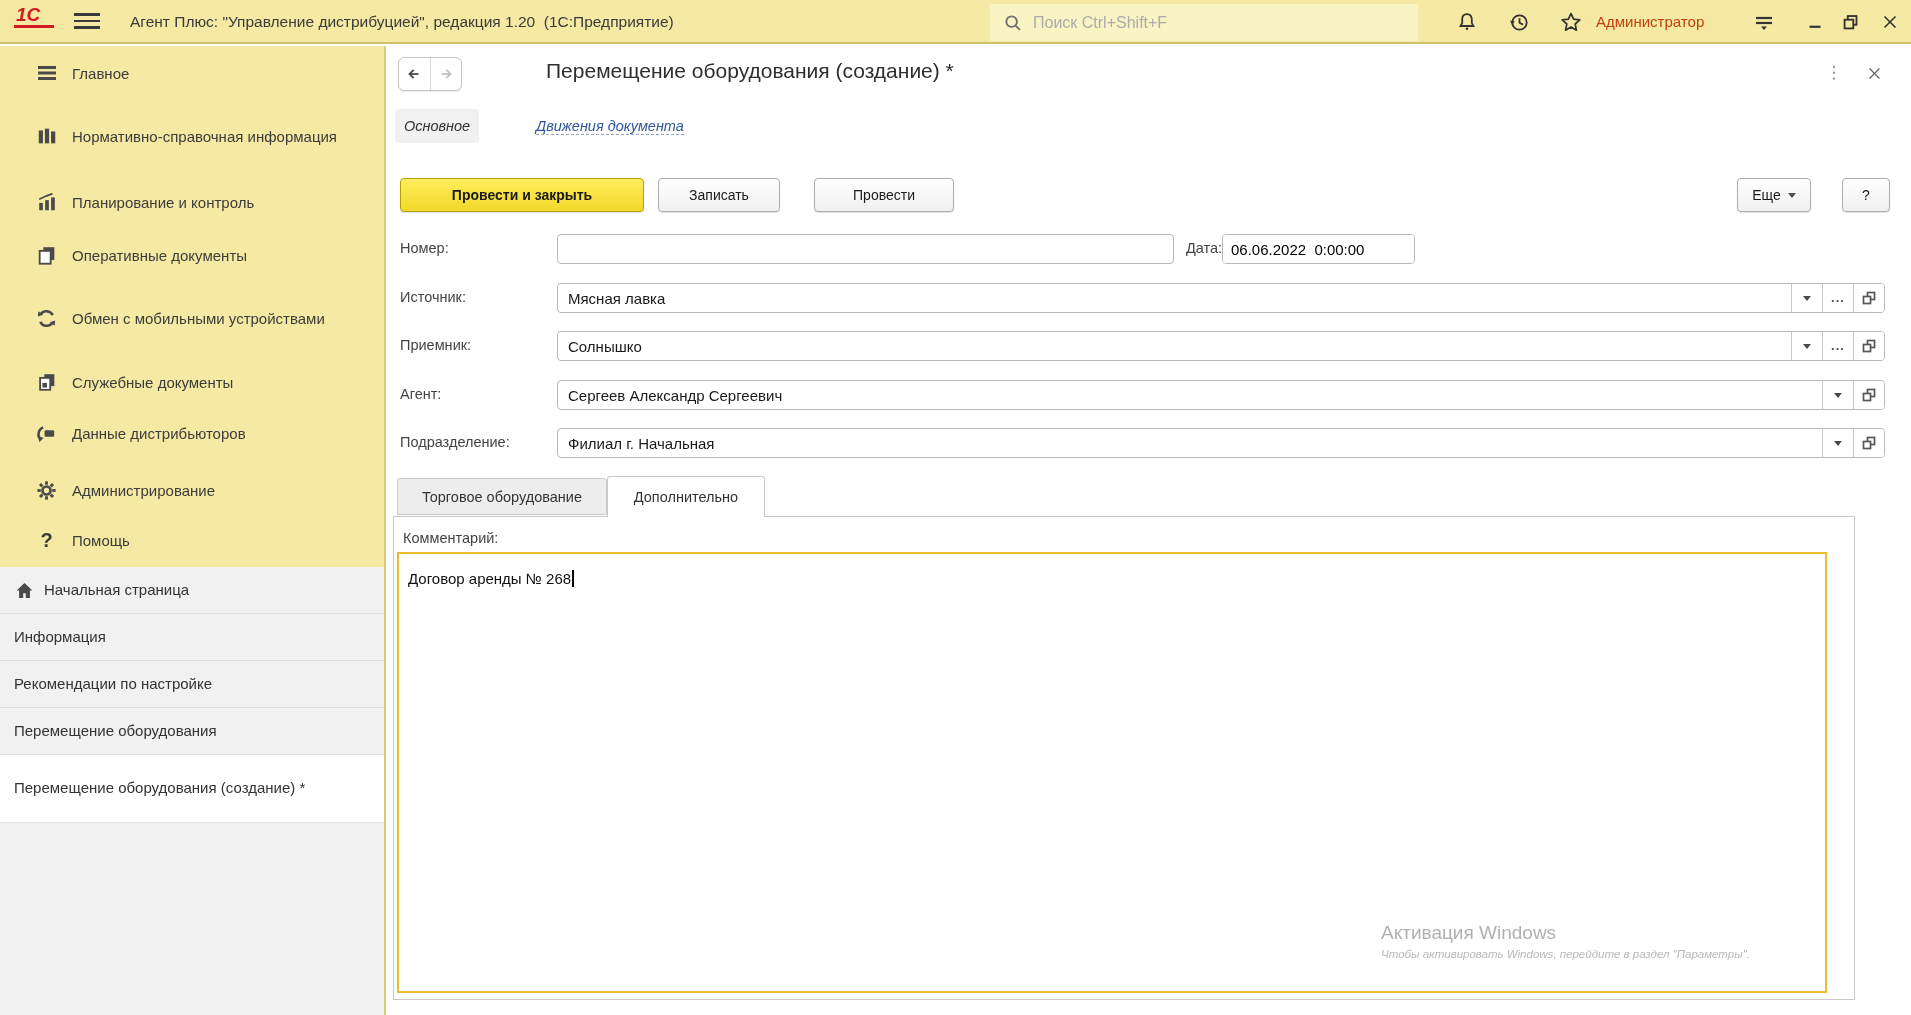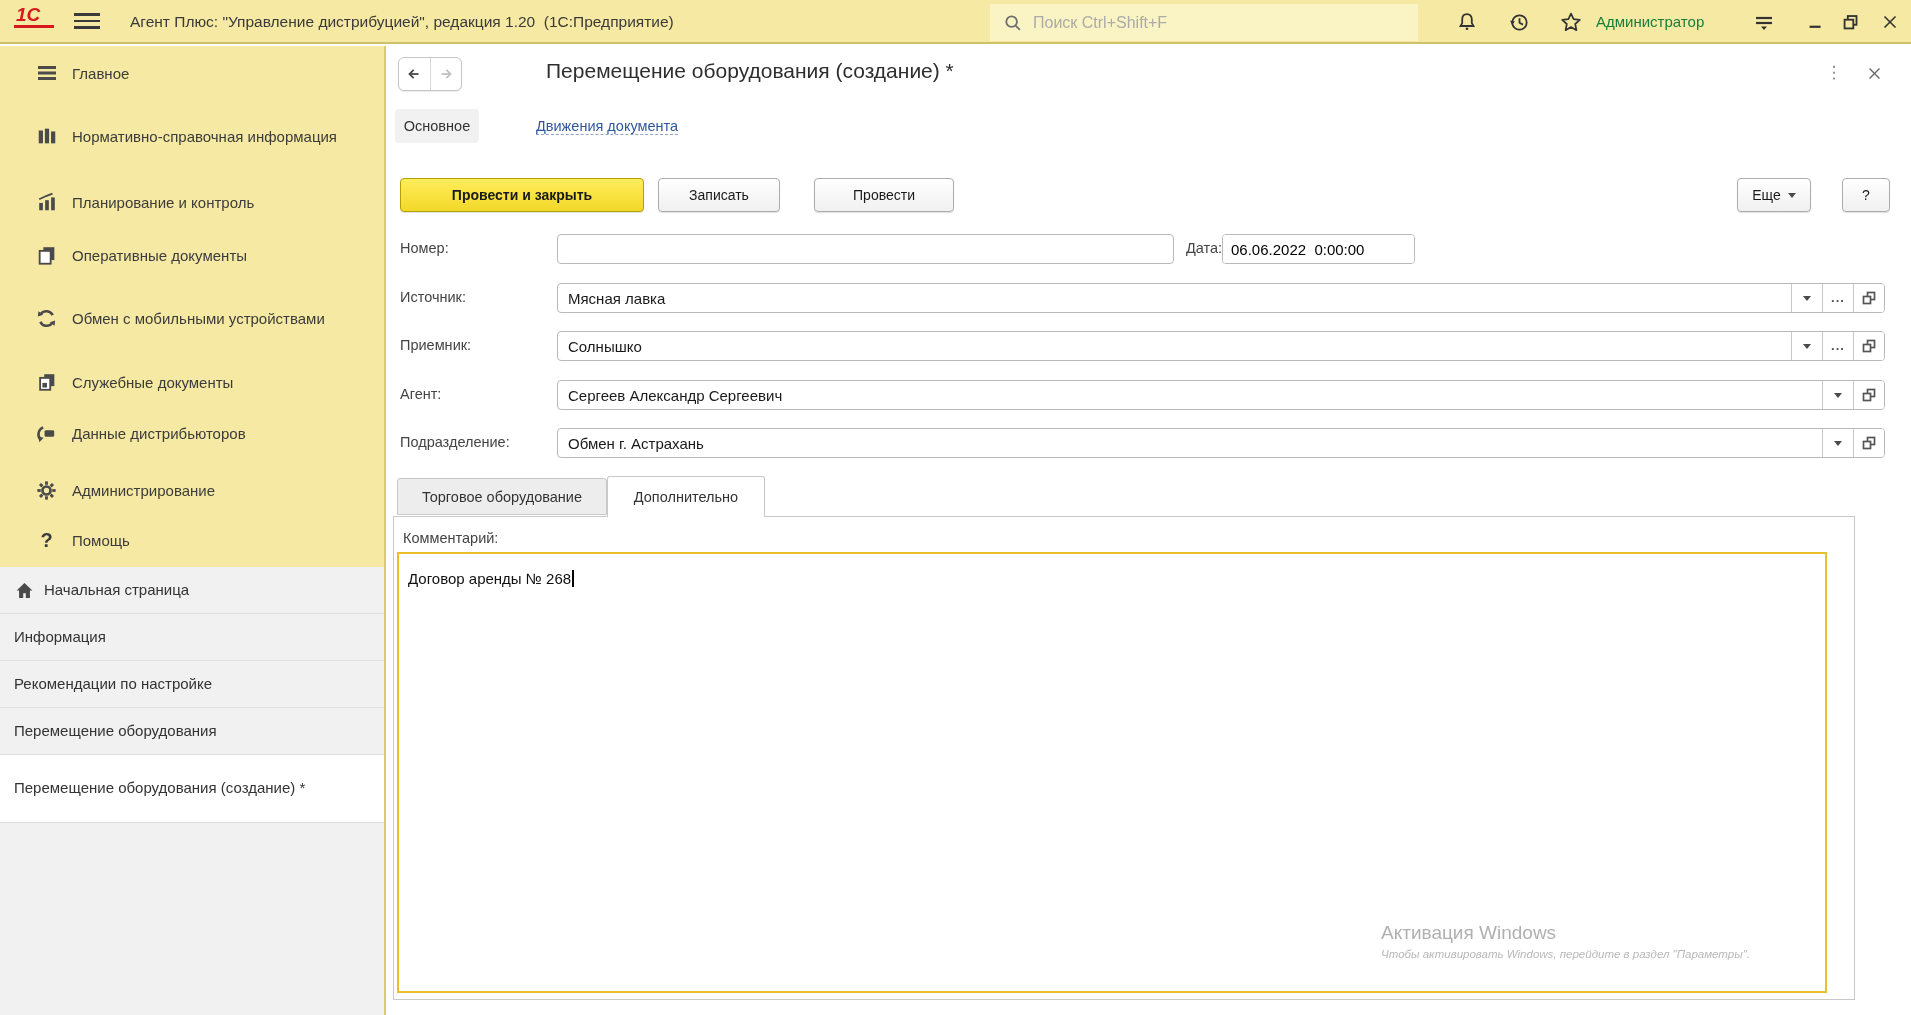--- a/index.html
+++ b/index.html
@@ -13,39 +13,39 @@
   .topbar{position:absolute;left:0;top:0;width:1911px;height:44px;background:#F6E9A3;border-bottom:2px solid #CDC169;}
   .tb-logo{position:absolute;left:16px;top:5px;font-size:19px;font-weight:700;color:#D51920;font-style:italic;line-height:1;}
   .tb-logo:after{content:"";position:absolute;left:-2px;bottom:-4px;width:40px;height:3px;background:#D51920;}
   .tb-burger{position:absolute;left:74px;top:13px;width:26px;height:18px;cursor:pointer;}
   .tb-burger i{display:block;height:2.5px;background:#3A3A3A;margin-bottom:4px;}
   .tb-title{position:absolute;left:130px;top:13px;font-size:15.5px;color:#3A3A3A;white-space:pre;}
   .tb-search{position:absolute;left:990px;top:4px;width:428px;height:37px;background:#FAF3C3;display:flex;align-items:center;padding:0 12px;gap:9px;}
   .tb-search input{flex:1;border:none;outline:none;background:transparent;font-size:16px;color:#333;font-family:inherit;}
   .tb-search input::placeholder{color:#ABABAB;}
   .tb-ic{position:absolute;top:9px;width:26px;height:26px;display:flex;align-items:center;justify-content:center;cursor:pointer;color:#333;}
-  .tb-user{position:absolute;left:1596px;top:13px;font-size:15px;color:#15803d;cursor:pointer;}
+  .tb-user{position:absolute;left:1596px;top:13px;font-size:15px;color:#c2410c;cursor:pointer;}
   
   .sidebar{position:absolute;left:0;top:46px;width:386px;height:969px;background:#F1F1F1;border-right:2px solid #D9CD74;}
   .side-yellow{position:absolute;left:0;top:0;width:100%;height:521px;background:#F6E9A3;}
   .side-item{position:absolute;left:0;width:100%;display:flex;align-items:center;gap:13px;padding-left:34px;cursor:pointer;color:#3C3C3C;}
   .side-item .ic{width:25px;height:25px;flex:none;display:flex;align-items:center;justify-content:center;color:#4A4A4A;}
   .side-item .lb{font-size:15px;line-height:1.4;padding-right:20px;}
   .ow-item{position:absolute;left:0;width:100%;background:#F1F1F1;border-bottom:1px solid #DEDEDE;display:flex;align-items:center;gap:9px;padding:0 14px;cursor:pointer;}
   .ow-item .lb{font-size:15px;color:#333;line-height:1.35;}
   .ow-item.active{background:#FFFFFF;}
   
   .main{position:absolute;left:386px;top:46px;width:1525px;height:969px;background:#fff;}
   .navgroup{position:absolute;left:12px;top:11px;width:64px;height:34px;border:1px solid #C6C6C6;border-radius:6px;background:#fff;display:flex;box-shadow:0 1px 1px rgba(0,0,0,.08);}
   .navgroup .half{flex:1;display:flex;align-items:center;justify-content:center;cursor:pointer;}
   .navgroup .half + .half{border-left:1px solid #D9D9D9;}
   .doc-title{position:absolute;left:160px;top:13px;font-size:21px;color:#2E2E2E;white-space:pre;}
   .kebab{position:absolute;left:1437px;top:14px;width:22px;height:26px;text-align:center;font-size:17px;color:#8A8A8A;cursor:pointer;letter-spacing:0;line-height:26px;}
   .form-close{position:absolute;left:1478px;top:17px;width:20px;height:20px;cursor:pointer;color:#666;display:flex;align-items:center;justify-content:center;}
-  .navtab{position:absolute;top:63px;height:34px;display:flex;align-items:center;justify-content:center;font-size:14.5px;}
+  .navtab{position:absolute;top:63px;height:34px;display:flex;align-items:center;justify-content:center;font-size:14.5px;font-style:italic;}
   .navtab.current{left:9px;width:84px;background:#F1F1F1;border-radius:4px;color:#333;cursor:default;}
   .navtab.link{left:150px;color:#3056A0;cursor:pointer;}
   .navtab.link span{border-bottom:1px dashed #8FA4C8;}
   .btn{position:absolute;top:132px;height:34px;display:flex;align-items:center;justify-content:center;gap:7px;background:linear-gradient(#ffffff,#F0F0F0);border:1px solid #ACACAC;border-radius:4px;font-size:14px;color:#1A1A1A;cursor:pointer;box-shadow:0 1px 1px rgba(0,0,0,.12);font-family:inherit;}
   .btn.primary{left:14px;width:244px;background:linear-gradient(#FFEE5C,#F2D829);border-color:#B3A000;font-weight:bold;}
   .btn.write{left:272px;width:122px;}
   .btn.post{left:428px;width:140px;}
   .btn.more{left:1351px;width:74px;}
   .btn.help{left:1456px;width:48px;}
   .tri{width:0;height:0;border-left:4px solid transparent;border-right:4px solid transparent;border-top:5px solid #4A4A4A;}
@@ -353,21 +353,21 @@
       <span class="cbtn">
         <svg width="16" height="16" viewBox="0 0 16 16" fill="none" stroke="#555" stroke-width="1.7">
             <rect x="6.5" y="2.5" width="7" height="7"></rect>
             <rect x="2.5" y="6.5" width="7" height="7" fill="#fff"></rect>
           </svg>
       </span>
     </div>
 
     <div class="flabel" style="top:388px">Подразделение:</div>
     <div class="combo" style="top:382px">
-      <span class="val">Обмен г. Астрахань</span>
+      <span class="val">Филиал г. Начальная</span>
       <span class="cbtn">
           <span class="tri"></span>
         </span>
       <span class="cbtn">
         <svg width="16" height="16" viewBox="0 0 16 16" fill="none" stroke="#555" stroke-width="1.7">
             <rect x="6.5" y="2.5" width="7" height="7"></rect>
             <rect x="2.5" y="6.5" width="7" height="7" fill="#fff"></rect>
           </svg>
       </span>
     </div>

